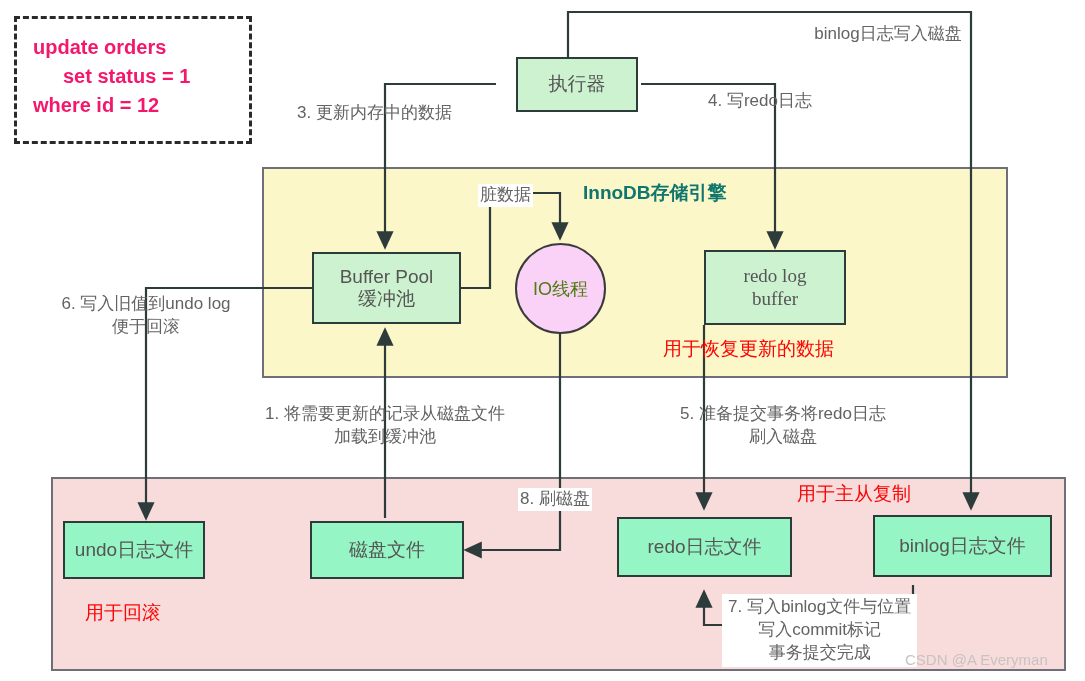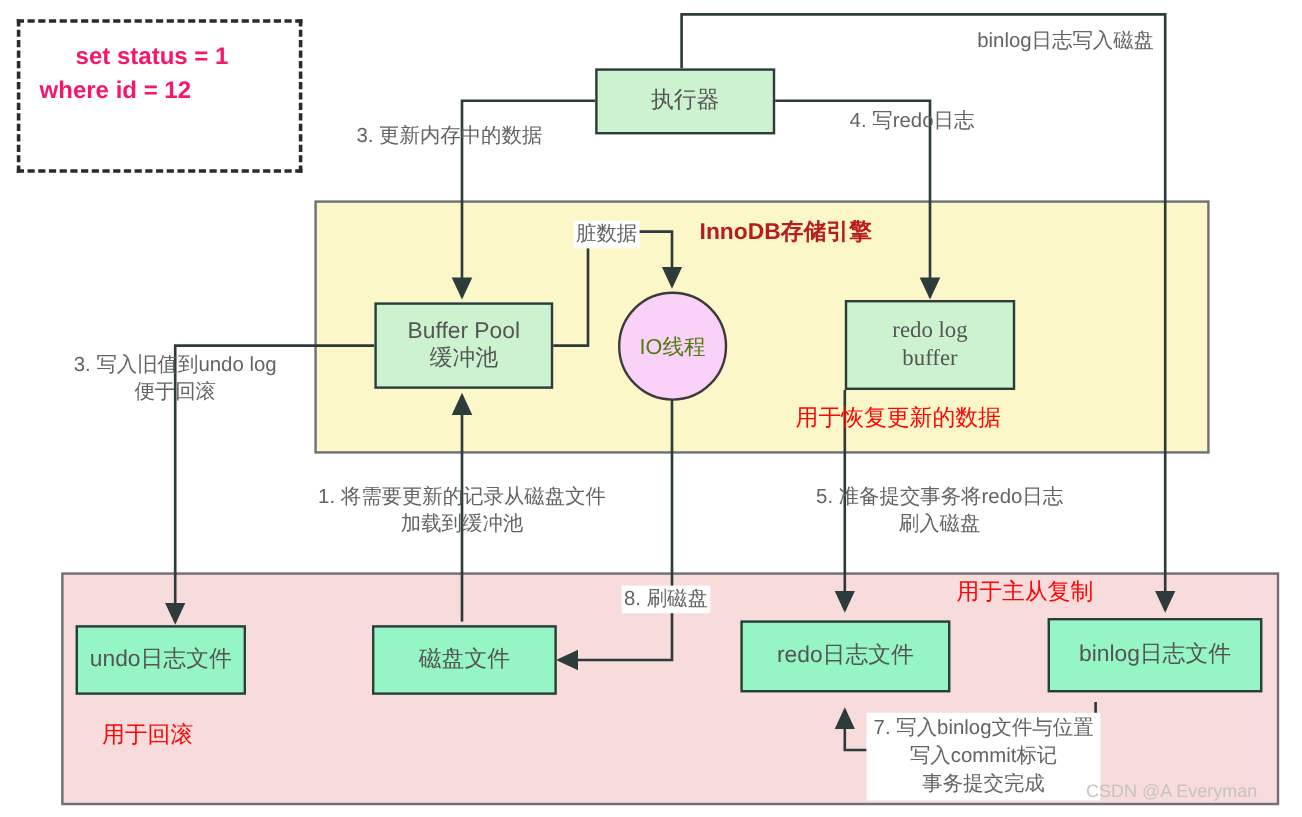--- a/index.html
+++ b/index.html
@@ -90,21 +90,21 @@
     background: #ffffff;
     padding: 0 2px;
   }
   .lbl.red {
     color: #fb0505;
     font-size: 19px;
   }
   .title-strong {
     position: absolute;
     font-weight: bold;
-    color: #b91c1c;
+    color: #0f766e;
     font-size: 19px;
     white-space: nowrap;
   }
   .watermark {
     position: absolute;
     color: #c8c2c2;
     font-size: 15px;
     white-space: nowrap;
   }
 </style>
@@ -138,25 +138,26 @@
 
       <path d="M385,518 L385,330" marker-end="url(#ah)"></path>
 
       <path d="M704,325 L704,508" marker-end="url(#ah)"></path>
 
       <path d="M913,585 L913,625 L704,625 L704,592" marker-end="url(#ah)"></path>
     </g>
   </svg>
 
   <div class="sqlbox" style="left:14px; top:16px; width:238px; height:128px;">
+    <div>update orders</div>
     <div class="indent1">set status = 1</div>
     <div>where id = 12</div>
   </div>
 
-  <div class="box node" style="left:496px; top:57px; width:150px; height:55px;">
+  <div class="box node" style="left:516px; top:57px; width:122px; height:55px;">
     <span>执行器</span>
   </div>
 
   <div class="box node" style="left:312px; top:252px; width:149px; height:72px;">
     <span>Buffer Pool</span>
     <span>缓冲池</span>
   </div>
 
   <div class="circle" style="left:515px; top:243px; width:91px; height:91px;">
     <span>IO线程</span>
@@ -187,21 +188,21 @@
 
   <div class="lbl" style="left:297px; top:102px;">3. 更新内存中的数据</div>
 
   <div class="lbl" style="left:708px; top:90px;">4. 写redo日志</div>
 
   <div class="lbl" style="left:888px; top:23px; text-align:center; transform:translateX(-50%);">
     <div>binlog日志写入磁盘</div>
   </div>
 
   <div class="lbl" style="left:146px; top:293px; text-align:center; transform:translateX(-50%);">
-    <div>3. 写入旧值到undo log</div>
+    <div>6. 写入旧值到undo log</div>
     <div>便于回滚</div>
   </div>
 
   <div class="lbl boxed" style="left:478px; top:184px;">脏数据</div>
 
   <div class="lbl" style="left:385px; top:403px; text-align:center; transform:translateX(-50%);">
     <div>1. 将需要更新的记录从磁盘文件</div>
     <div>加载到缓冲池</div>
   </div>
 

